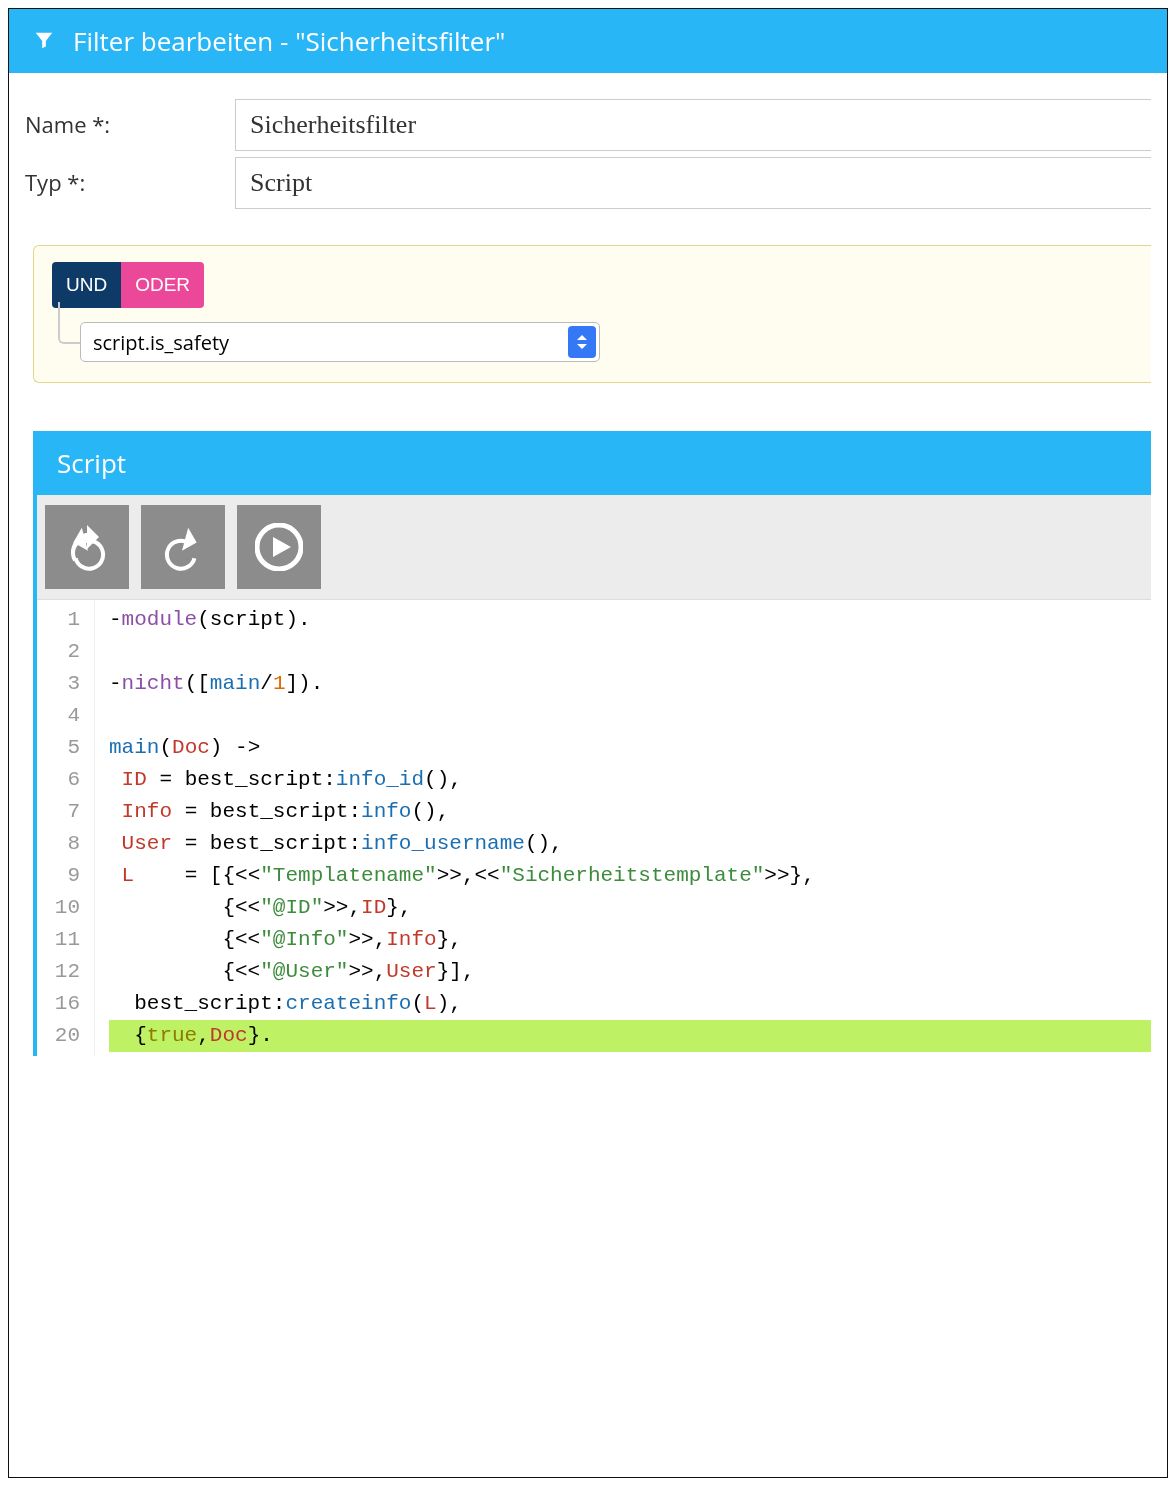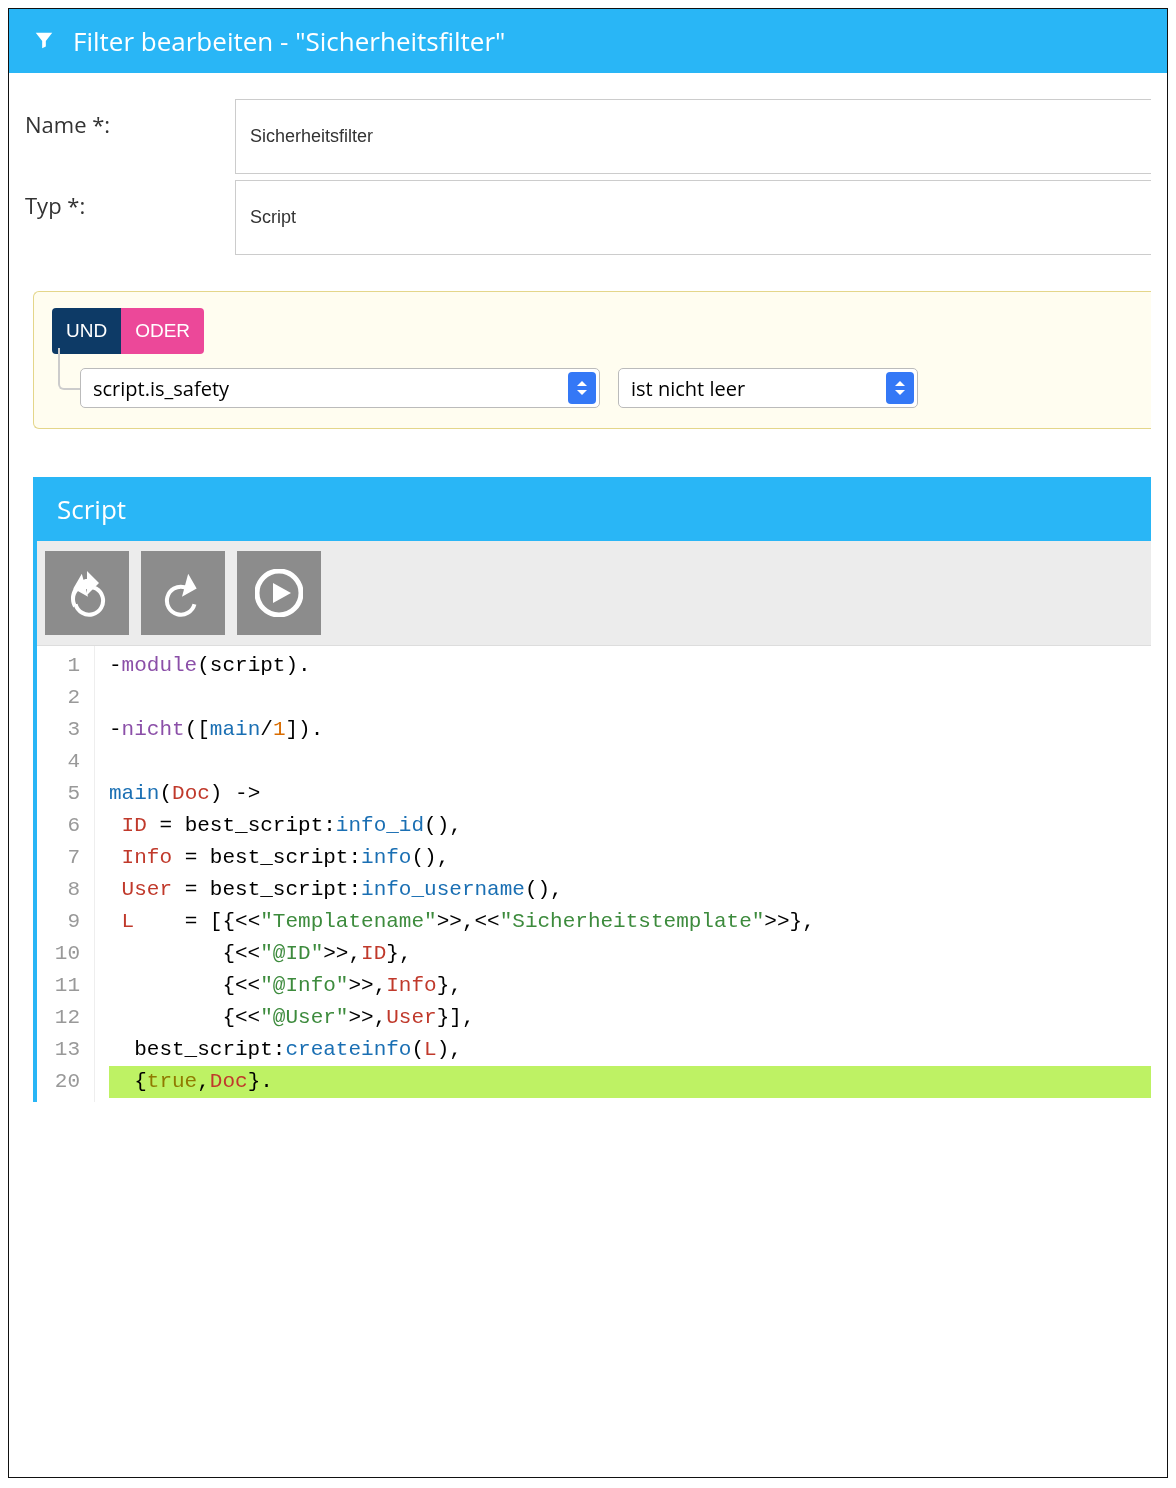--- a/index.html
+++ b/index.html
@@ -34,24 +34,24 @@
   }
   .form-label {
     width: 210px;
     font-size: 22px;
     color: #333;
     padding-top: 10px;
   }
   .form-input, .form-textarea, .form-select {
     flex: 1;
     border: 1px solid #ccc;
-    font-size: 18px;
-    padding: 26px 14px;
+    font-size: 26px;
+    padding: 10px 14px;
     color: #333;
-    font-family: Liberation Sans, sans-serif;
+    font-family: Liberation Serif, serif;
     border-right: none;
   }
   .form-textarea { height: 120px; resize: none; }
   .form-select { background: #fff; appearance: none; }
   .query-box {
     margin: 10px 16px 0 24px;
     border: 1px solid #e4d68a;
     border-right: none;
     background: #fffdf0;
     border-radius: 6px 0 0 6px;
@@ -205,24 +205,20 @@
 
   <div class="query-box">
     <div class="logic-toggle">
       <button class="logic-btn und">UND</button>
       <button class="logic-btn oder">ODER</button>
     </div>
     <div class="rule-row">
       <div class="rule-connector"></div>
       <div class="rule-select field">
         <span>script.is_safety</span>
-        <div class="select-arrows"></div>
-      </div>
-      <div class="rule-select op">
-        <span>ist nicht leer</span>
         <div class="select-arrows"></div>
       </div>
     </div>
   </div>
 
   <div class="script-panel">
     <div class="script-header">Script</div>
     <div class="toolbar">
       <button class="tool-btn">
         <svg viewBox="0 0 24 24">
@@ -249,21 +245,21 @@
           <div class="code-line">3</div>
           <div class="code-line">4</div>
           <div class="code-line">5</div>
           <div class="code-line">6</div>
           <div class="code-line">7</div>
           <div class="code-line">8</div>
           <div class="code-line">9</div>
           <div class="code-line">10</div>
           <div class="code-line">11</div>
           <div class="code-line">12</div>
-          <div class="code-line">13</div>
+          <div class="code-line">16</div>
           <div class="code-line">20</div>
         </div>
       <div class="code-lines" id="codelines">
           <div class="code-line"><span>-</span><span class="tok-mod">module</span><span>(script).</span></div>
           <div class="code-line"><span></span></div>
           <div class="code-line"><span>-</span><span class="tok-mod">nicht</span><span>([</span><span class="tok-fn">main</span><span>/</span><span class="tok-num">1</span><span>]).</span></div>
           <div class="code-line"><span></span></div>
           <div class="code-line"><span class="tok-fn">main</span><span>(</span><span class="tok-var">Doc</span><span>) -&gt;</span></div>
           <div class="code-line"><span> </span><span class="tok-var">ID</span><span> = best_script:</span><span class="tok-fn">info_id</span><span>(),</span></div>
           <div class="code-line"><span> </span><span class="tok-var">Info</span><span> = best_script:</span><span class="tok-fn">info</span><span>(),</span></div>

